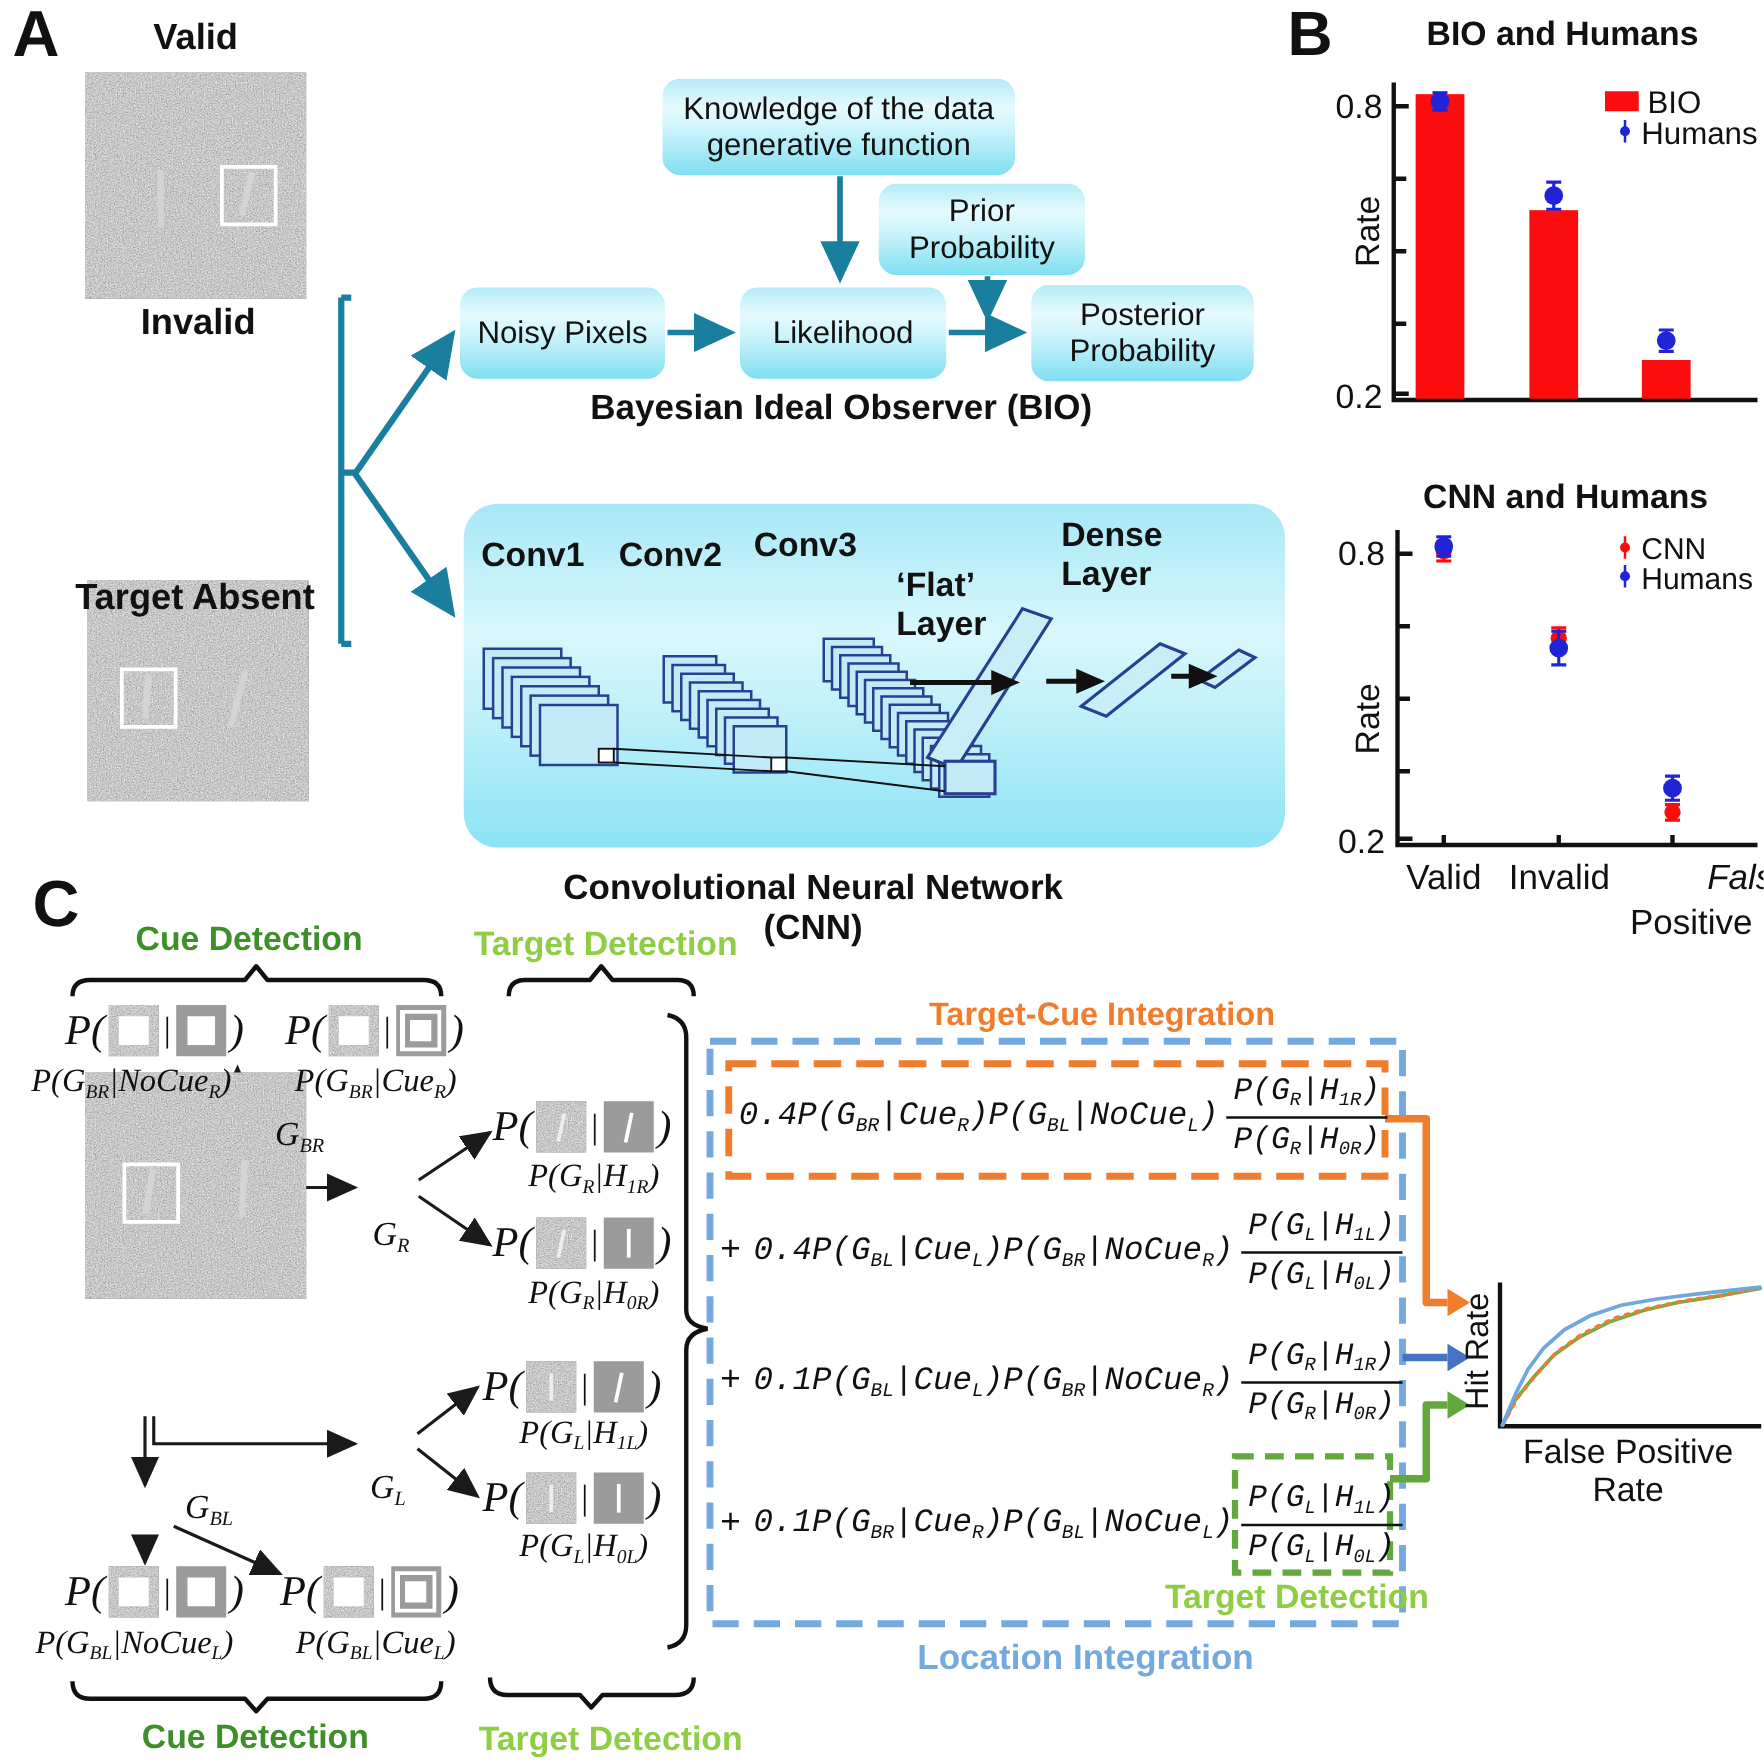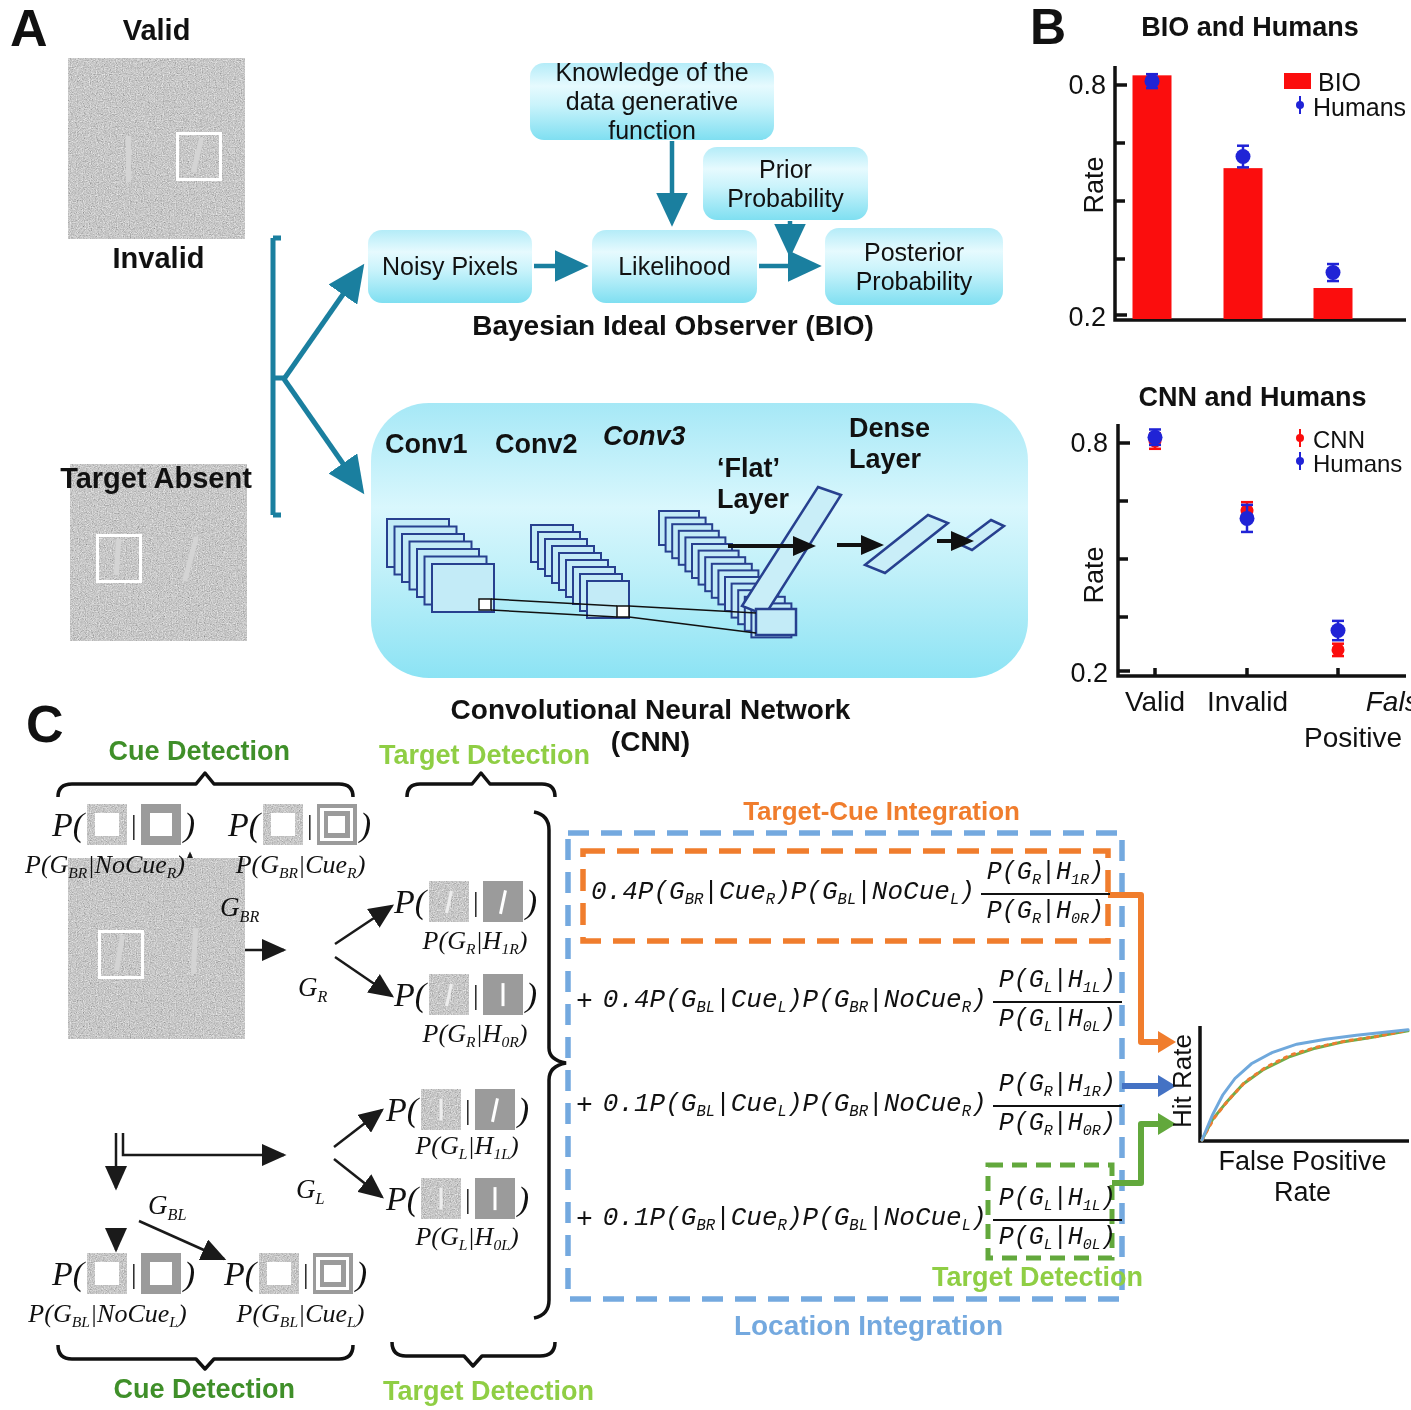--- a/index.html
+++ b/index.html
@@ -215,41 +215,41 @@
   <div class="abs npatch" style="left:68px;top:500px;width:177px;height:181px;z-index:2;">
     <svg class="nz">
         <rect width="100%" height="100%" filter="url(#noiseF)"></rect>
       </svg>
     <div class="sbox" style="left:30px;top:72px;width:40px;height:43px;">
       <div class="sline" style="left:16px;top:2px;height:36px;transform:rotate(10deg);"></div>
     </div>
     <div class="sline" style="left:124px;top:70px;transform:rotate(3deg);"></div>
   </div>
 
-  <div class="abs gbox" style="left:530px;top:63px;width:244px;height:77px;z-index:2;">
+  <div class="abs gbox" style="left:530px;top:63px;width:282px;height:77px;z-index:2;">
     <span>Knowledge of the data generative function</span>
   </div>
   <div class="abs gbox" style="left:703px;top:147px;width:165px;height:73px;z-index:2;">
     <span><span>Prior</span><br><span>Probability</span></span>
   </div>
   <div class="abs gbox" style="left:592px;top:230px;width:165px;height:73px;z-index:2;">
     <span>Likelihood</span>
   </div>
   <div class="abs gbox" style="left:368px;top:230px;width:164px;height:73px;z-index:2;">
     <span>Noisy Pixels</span>
   </div>
   <div class="abs gbox" style="left:825px;top:228px;width:178px;height:77px;z-index:2;">
     <span><span>Posterior</span><br><span>Probability</span></span>
   </div>
   <div class="abs cap" style="left:448px;top:310px;width:450px;z-index:2;">Bayesian Ideal Observer (BIO)</div>
 
-  <div class="abs cnnblob" style="left:371px;top:403px;width:657px;height:275px;z-index:2;">
+  <div class="abs cnnblob" style="left:371px;top:403px;width:657px;height:275px;z-index:2;border-radius:27px;">
     <div class="abs cnnlab" style="left:14px;top:26px;">Conv1</div>
     <div class="abs cnnlab" style="left:124px;top:26px;">Conv2</div>
-    <div class="abs cnnlab" style="left:232px;top:18px;font-style:italic;">Conv3</div>
+    <div class="abs cnnlab" style="left:232px;top:18px;">Conv3</div>
     <div class="abs cnnlab" style="left:346px;top:10px;margin-top:40px;">
       <span>‘Flat’</span><br><span>Layer</span></div>
     <div class="abs cnnlab" style="left:478px;top:10px;">
       <span>Dense</span><br><span>Layer</span></div>
     <svg class="abs" style="left:0;top:0;" width="657" height="275" viewBox="0 0 657 275">
       <g id="cnn-stacks" stroke="#27408f" stroke-width="2" fill="#c3ebf7">
           <rect x="16" y="116" width="62" height="48"></rect>
           <rect x="23.5" y="123.5" width="62" height="48"></rect>
           <rect x="31" y="131" width="62" height="48"></rect>
           <rect x="38.5" y="138.5" width="62" height="48"></rect>

